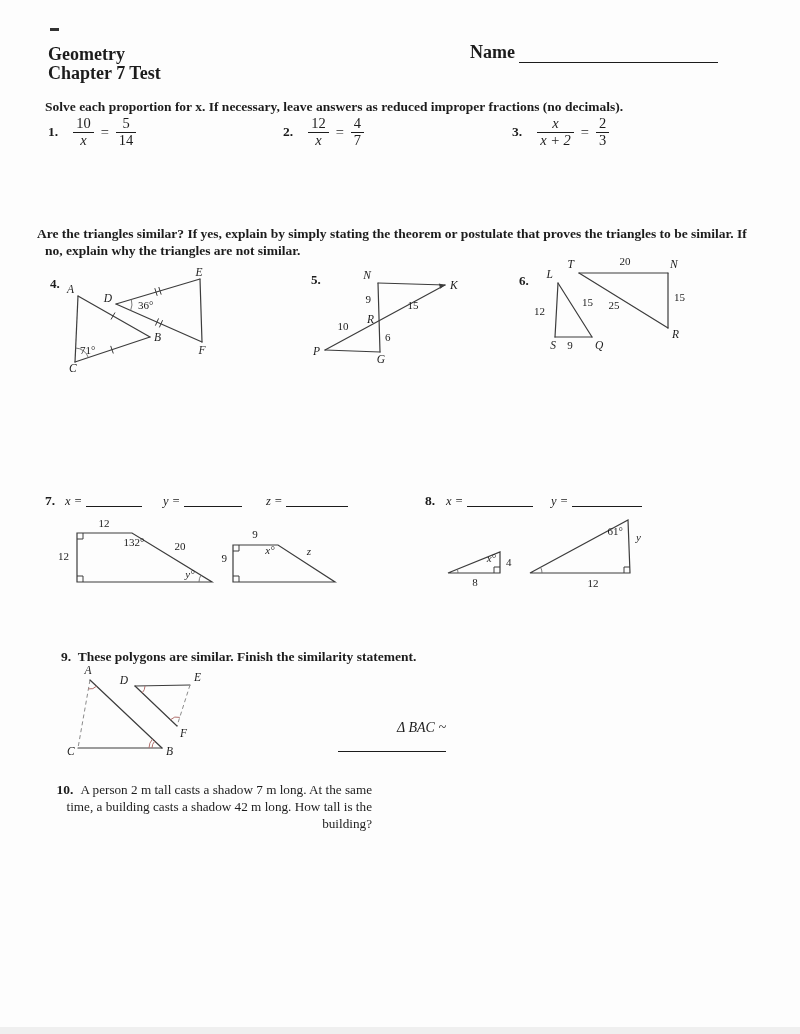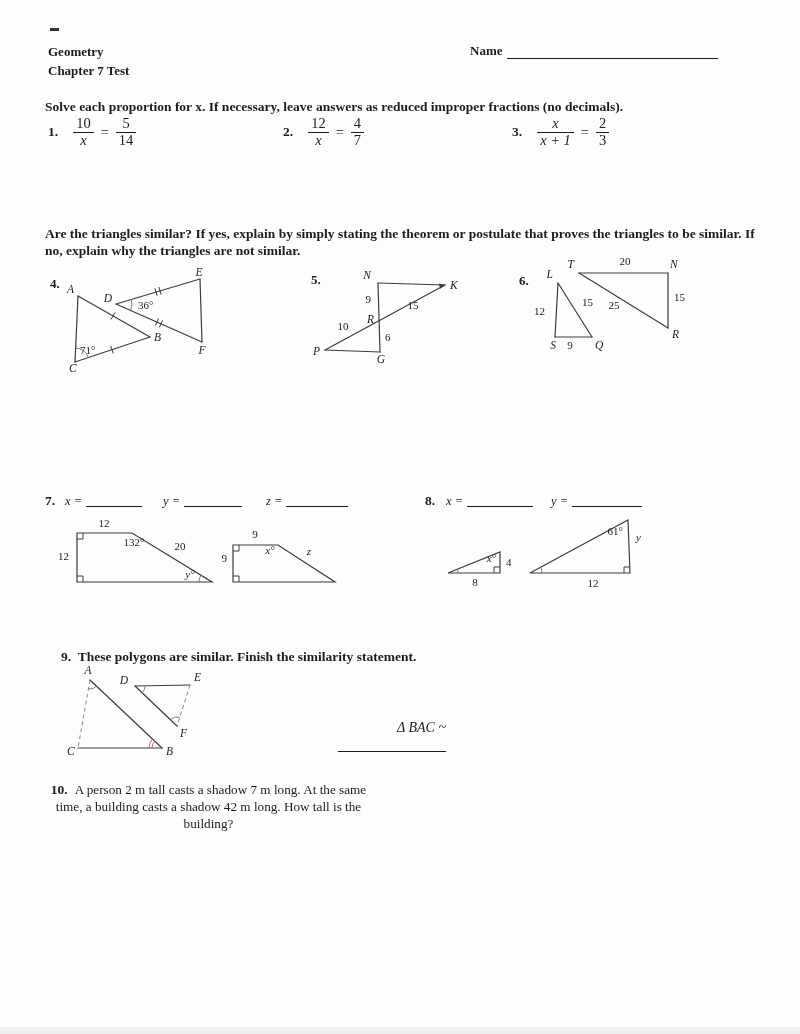--- a/index.html
+++ b/index.html
@@ -1,30 +1,30 @@
 <!DOCTYPE html>
 <html><head>
 <meta charset="utf-8">
 <style>
   html,body{margin:0;padding:0;background:#fff;}
   .page{position:relative;width:800px;height:1034px;background:#fdfdfd;overflow:hidden;
         font-family:"Liberation Serif","DejaVu Serif",serif;color:#1c1c1c;}
   .abs{position:absolute;}
   .instr{font-weight:bold;font-size:13.5px;white-space:nowrap;}
-  .hdr{font-weight:bold;font-size:13px;}
+  .hdr{font-weight:bold;font-size:18px;}
   .pnum{font-weight:bold;font-size:13.5px;}
   .it{font-style:italic;}
   .eqrow{display:flex;align-items:center;gap:7px;font-size:14.5px;}
   .eqrow .pnum{margin-right:8px;}
   .frac{display:inline-block;text-align:center;line-height:1.08;font-size:14.5px;}
   .frac .nm,.frac .dn{display:block;padding:0 3px;}
   .frac .dn{border-top:1.3px solid #1c1c1c;}
   .blank{display:inline-block;border-bottom:1.3px solid #1c1c1c;height:13px;vertical-align:baseline;}
   .lbl-eq{font-style:italic;font-size:12.5px;}
-  .wp{font-size:13.2px;line-height:16.8px;text-align:center;}
+  .wp{font-size:13.2px;line-height:16.8px;text-align:right;}
   .wp .pnum{margin-right:7px;}
   .nameblock{display:flex;align-items:flex-end;gap:4px;}
   .nameblock .blank{flex:1;height:16px;}
   .stmt{display:flex;align-items:flex-end;font-size:14px;}
   .stmt .blank{width:108px;margin-left:8px;height:15px;}
   svg{overflow:visible;}
   svg text{font-family:"Liberation Serif","DejaVu Serif",serif;fill:#1c1c1c;}
   .pt{font-style:italic;font-size:11.5px;}
   .ms{font-size:11px;}
   .fignum{font-weight:bold;font-size:13px;}
@@ -77,30 +77,30 @@
     <span class="frac">
         <span class="nm">4</span>
         <span class="dn">7</span>
       </span>
   </div>
 
   <div class="abs eqrow" style="left:512px;top:116px;">
     <span class="pnum">3.</span>
     <span class="frac">
         <span class="nm it">x</span>
-        <span class="dn it">x + 1</span>
+        <span class="dn it">x + 2</span>
       </span>
     <span>=</span>
     <span class="frac">
         <span class="nm">2</span>
         <span class="dn">3</span>
       </span>
   </div>
 
-  <div class="abs instr" style="left:45px;top:226px;">Are the triangles similar?  If yes, explain by simply stating the theorem or postulate that proves the triangles to be similar.  If</div>
+  <div class="abs instr" style="left:37px;top:226px;">Are the triangles similar?  If yes, explain by simply stating the theorem or postulate that proves the triangles to be similar.  If</div>
   <div class="abs instr" style="left:45px;top:243px;">no, explain why the triangles are not similar.</div>
 
   <svg class="abs" style="left:40px;top:266px;" width="185" height="108" viewBox="0 0 185 108">
     <text class="fignum" x="10" y="22">4.</text>
     <g>
       <line class="ln" x1="38" y1="30" x2="35" y2="96"></line>
       <line class="ln" x1="35" y1="96" x2="110" y2="71"></line>
       <line class="ln" x1="38" y1="30" x2="110" y2="71"></line>
       <line class="tick" x1="71" y1="53.5" x2="75" y2="46.5"></line>
       <line class="tick" x1="70.7" y1="79.9" x2="73.3" y2="87.5"></line>

